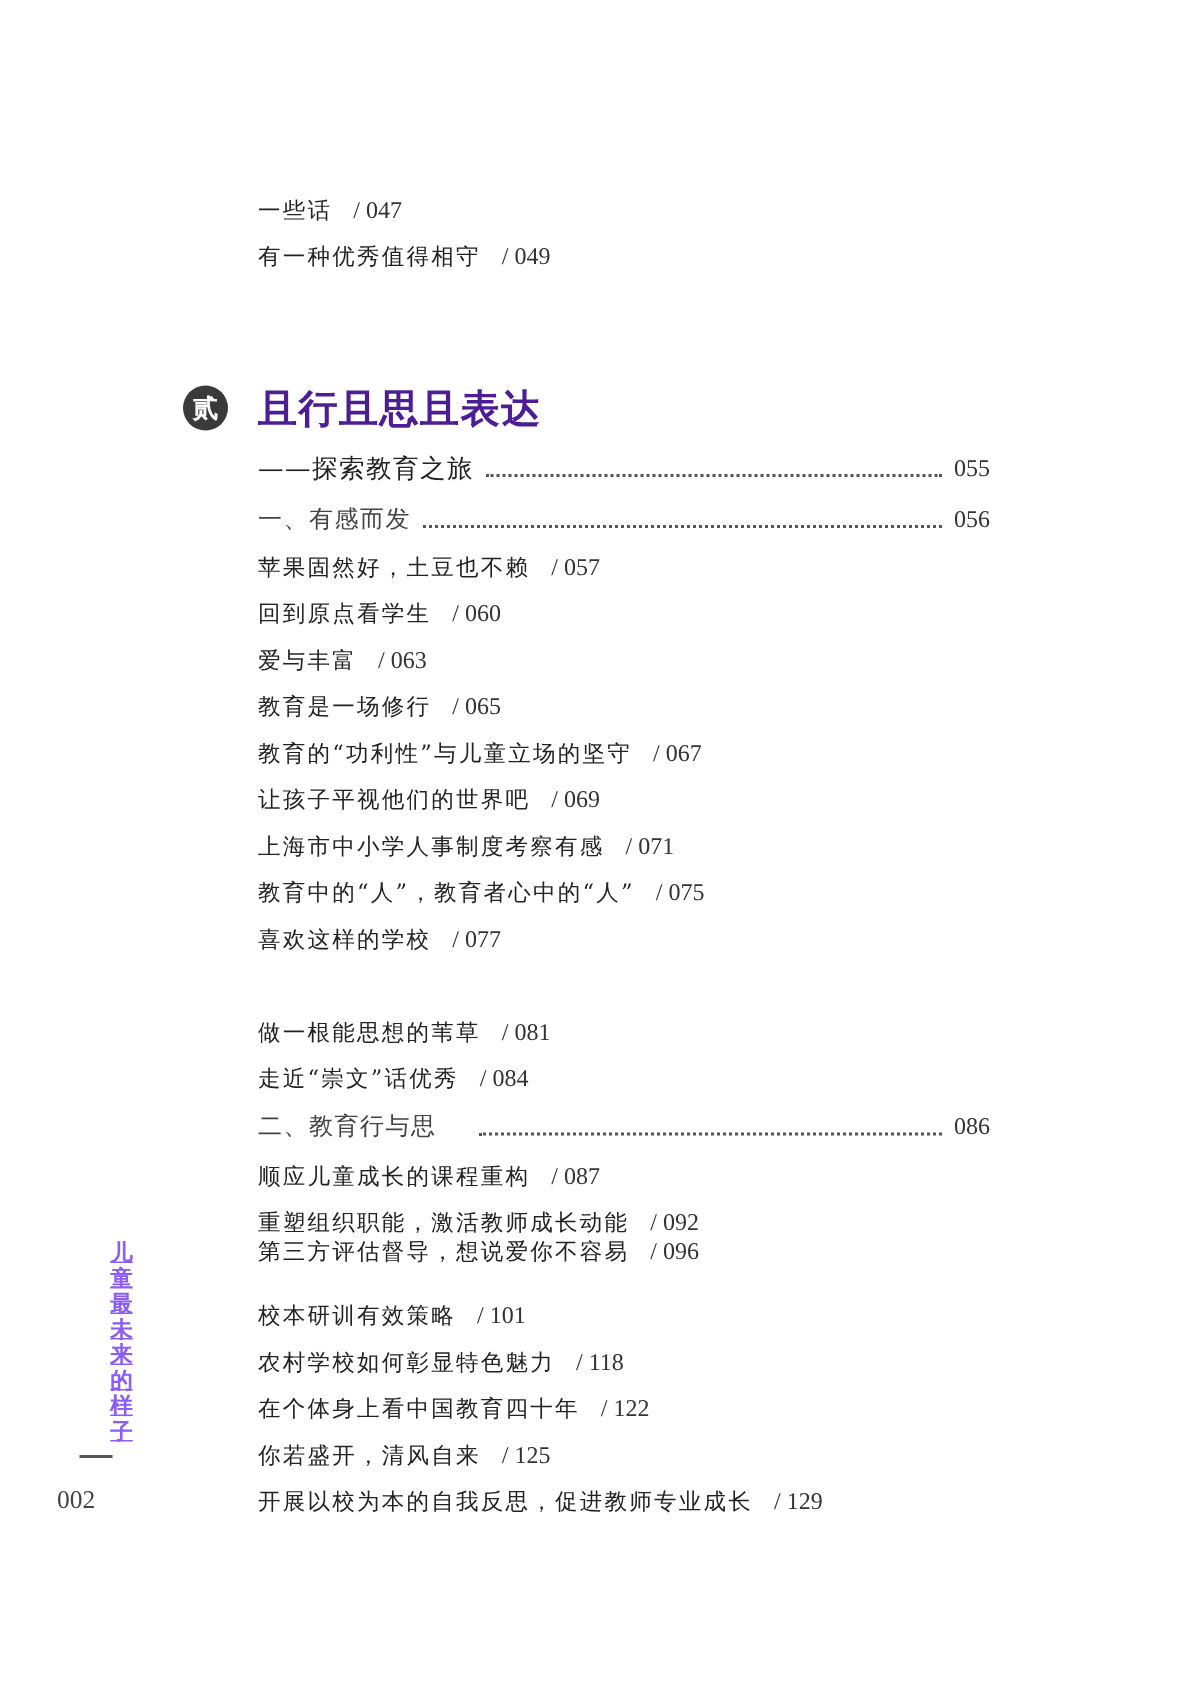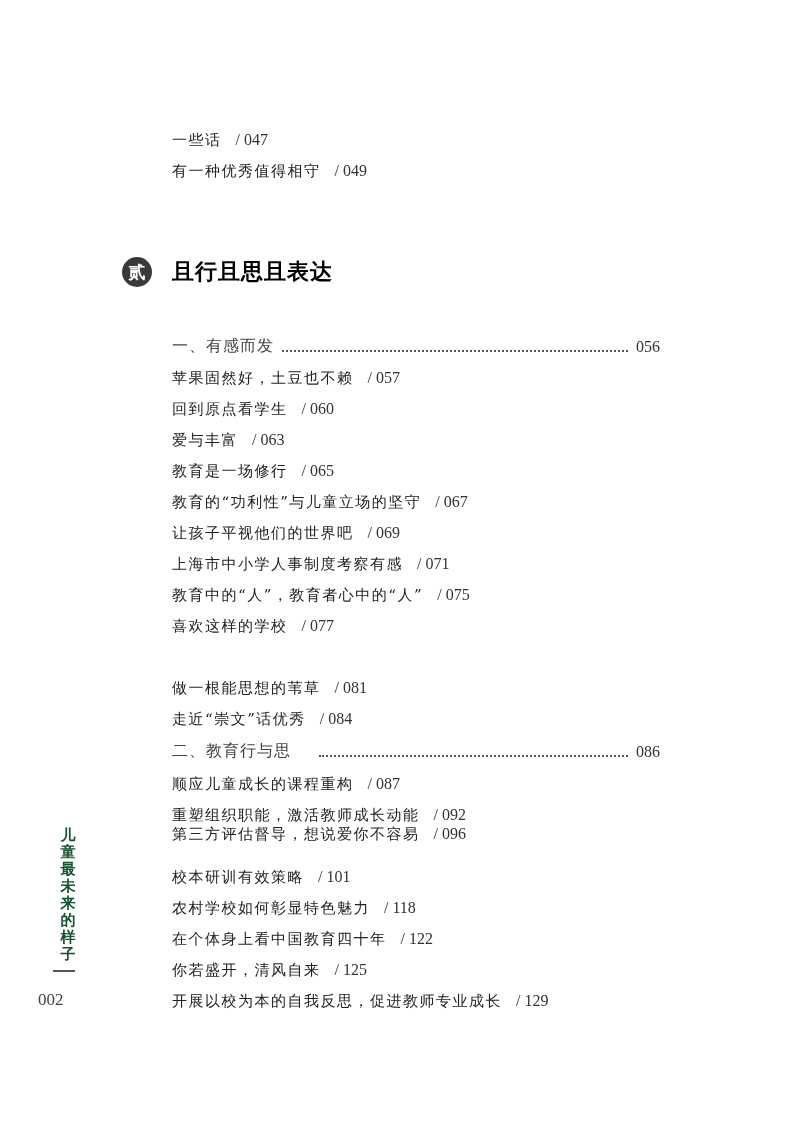--- a/index.html
+++ b/index.html
@@ -53,38 +53,38 @@
       color: #ffffff;
       font-size: 17px;
       font-weight: bold;
       display: flex;
       align-items: center;
       justify-content: center;
       font-family: "DejaVu Sans", sans-serif;
     }
     .chapter-title {
       margin-left: 20px;
-      font-size: 22px;
+      font-size: 26px;
       font-weight: bold;
-      color: #000000;
+      color: #4c1d95;
       letter-spacing: 1px;
       font-family: "DejaVu Serif", serif;
     }
     .toc-line {
       position: absolute;
       left: 172px;
       width: 488px;
       height: 24px;
       line-height: 24px;
       display: flex;
       align-items: center;
       white-space: nowrap;
     }
     .toc-line .label {
-      font-family: Liberation Mono, monospace;
+      font-family: Liberation Sans, sans-serif;
       font-size: 16px;
       color: #444;
       letter-spacing: 1px;
     }
     .toc-line .label.subtitle {
       font-family: "DejaVu Serif", serif;
       font-size: 17px;
       color: #222;
     }
     .toc-line .dots {
@@ -95,30 +95,31 @@
       position: relative;
       top: 3px;
     }
     .toc-line .num {
       font-family: "Liberation Serif", serif;
       font-size: 16px;
       color: #333;
     }
     .side-title {
       position: absolute;
-      left: 57px;
+      left: 70px;
       top: 827px;
       width: 22px;
       font-size: 15px;
       font-weight: bold;
-      color: #14532d;
+      color: #8b5cf6;
       line-height: 17px;
       text-align: center;
       font-family: "DejaVu Sans", sans-serif;
       word-break: break-all;
+      text-decoration: underline;
     }
     .side-rule {
       position: absolute;
       left: 53px;
       top: 970px;
       width: 22px;
       height: 2px;
       background: #555;
     }
     .page-number {
@@ -140,20 +141,25 @@
   </div>
   <div class="entry" style="top:159px">
     <span>有一种优秀值得相守</span><span class="pg">/ 049</span>
   </div>
 
   <div class="chapter">
     <div class="chapter-badge">贰</div>
     <div class="chapter-title">且行且思且表达</div>
   </div>
 
+  <div class="toc-line" style="top:301px">
+    <span class="label subtitle">——探索教育之旅</span>
+    <span class="dots"></span>
+    <span class="num">055</span>
+  </div>
 
   <div class="toc-line" style="top:335px">
     <span class="label">一、有感而发</span>
     <span class="dots"></span>
     <span class="num">056</span>
   </div>
 
   <div class="entry" style="top:366px"><span>苹果固然好，土豆也不赖</span><span class="pg">/ 057</span></div>
   <div class="entry" style="top:397px"><span>回到原点看学生</span><span class="pg">/ 060</span></div>
   <div class="entry" style="top:428px"><span>爱与丰富</span><span class="pg">/ 063</span></div>

